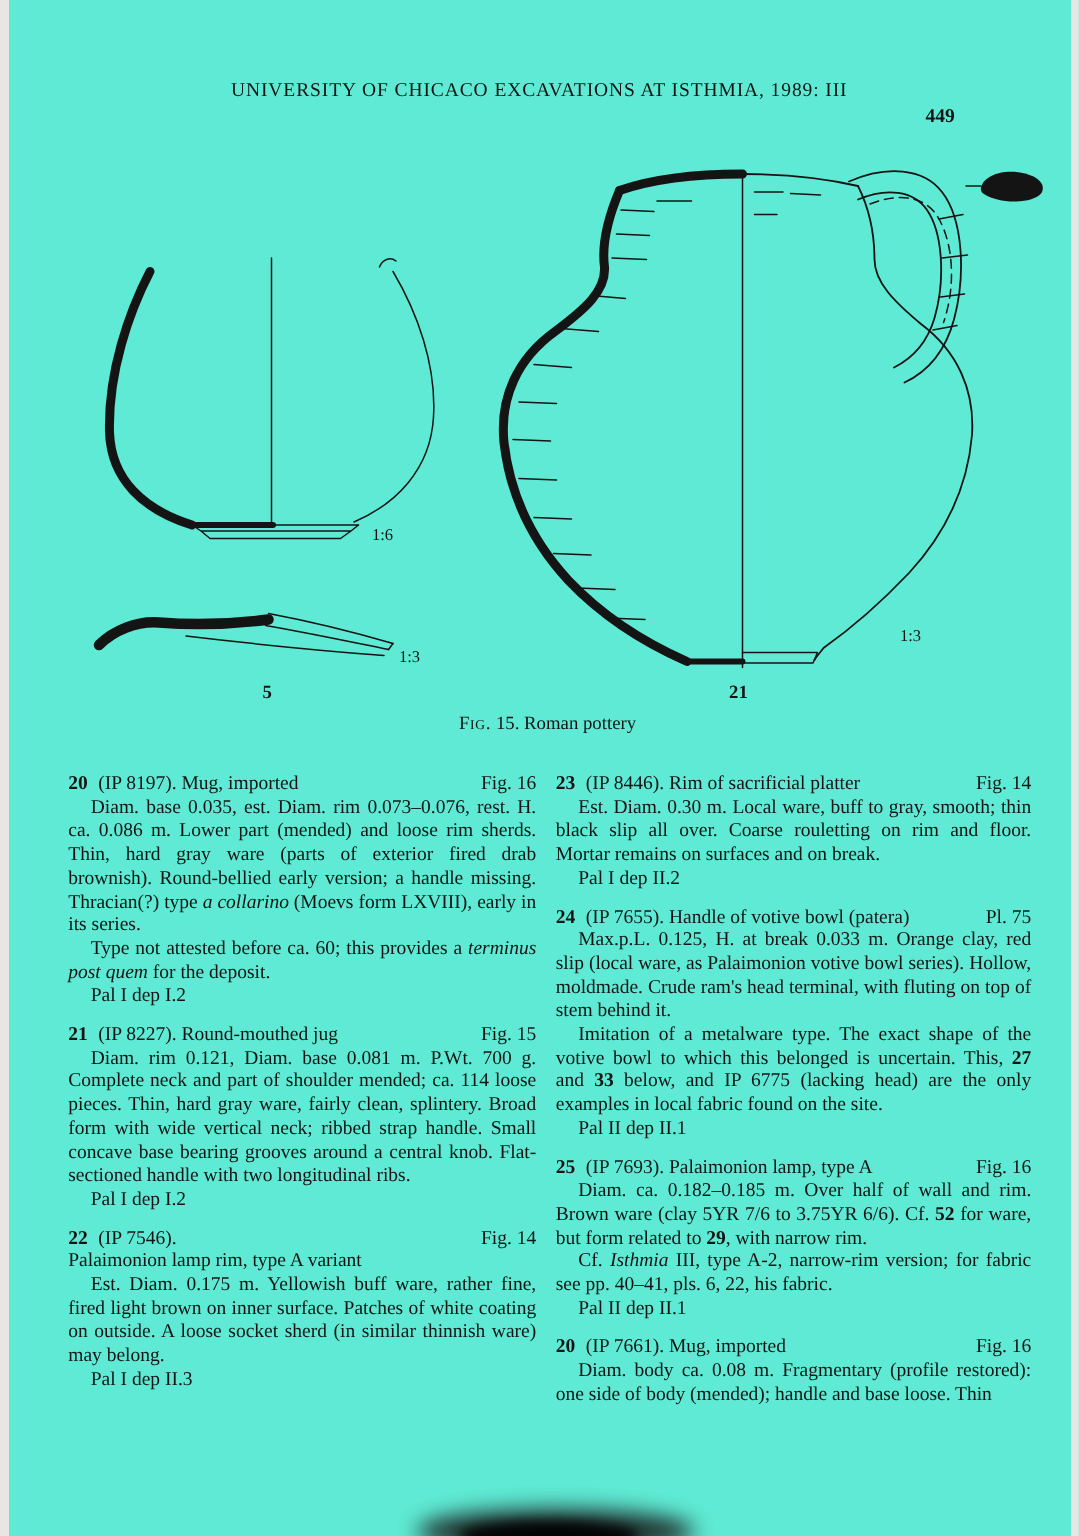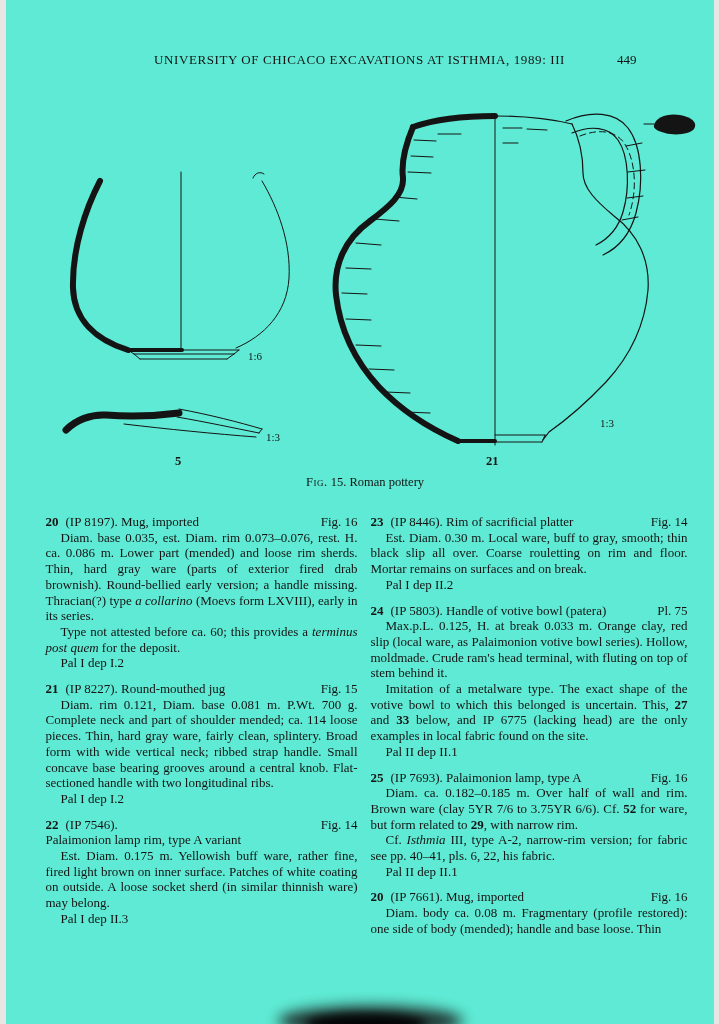--- a/index.html
+++ b/index.html
@@ -11,21 +11,21 @@
     color:#141414;
     font-family:"Liberation Serif", serif;
     overflow:hidden;
   }
   
   .page-header{position:absolute;top:52px;left:40px;right:40px;height:18px;}
   .running-title{
     text-align:center;font-size:13px;letter-spacing:0.6px;
     font-variant:normal;white-space:nowrap;
   }
-  .page-number{position:absolute;right:37px;top:0;font-size:13px;}
+  .page-number{position:absolute;right:37px;top:17px;font-size:13px;font-weight:bold;}
   
   .figure-svg{position:absolute;top:88px;left:0;}
   .figure-caption{
     position:absolute;top:475px;left:0;width:719px;
     text-align:center;font-size:12.5px;
   }
   .caption-label{font-variant:small-caps;letter-spacing:0.5px;}
   
   .columns{
     position:absolute;top:514px;left:40px;width:642px;
@@ -161,21 +161,21 @@
           <span class="entry-title">(IP 8446).  Rim of sacrificial platter</span>
           <span class="entry-ref">Fig. 14</span>
         </div>
         <p class="para"><span>Est. Diam. 0.30 m.  Local ware, buff to gray, smooth; thin black slip all over.  Coarse rouletting on rim and floor. Mortar remains on surfaces and on break.</span></p>
         <p class="para dep"><span>Pal I dep II.2</span></p>
       </section>
 
       <section class="entry">
         <div class="entry-head">
           <span class="entry-num">24</span>
-          <span class="entry-title">(IP 5803).  Handle of votive bowl (patera)</span>
+          <span class="entry-title">(IP 7655).  Handle of votive bowl (patera)</span>
           <span class="entry-ref">Pl. 75</span>
         </div>
         <p class="para"><span>Max.p.L. 0.125, H. at break 0.033 m.  Orange clay, red slip (local ware, as Palaimonion votive bowl series). Hollow, moldmade.  Crude ram's head terminal, with fluting on top of stem behind it.</span></p>
         <p class="para"><span>Imitation of a metalware type.  The exact shape of the votive bowl to which this belonged is uncertain.  This, </span><span class="run-b">27</span><span> and </span><span class="run-b">33</span><span> below, and IP 6775 (lacking head) are the only examples in local fabric found on the site.</span></p>
         <p class="para dep"><span>Pal II dep II.1</span></p>
       </section>
 
       <section class="entry">
         <div class="entry-head">
           <span class="entry-num">25</span>

